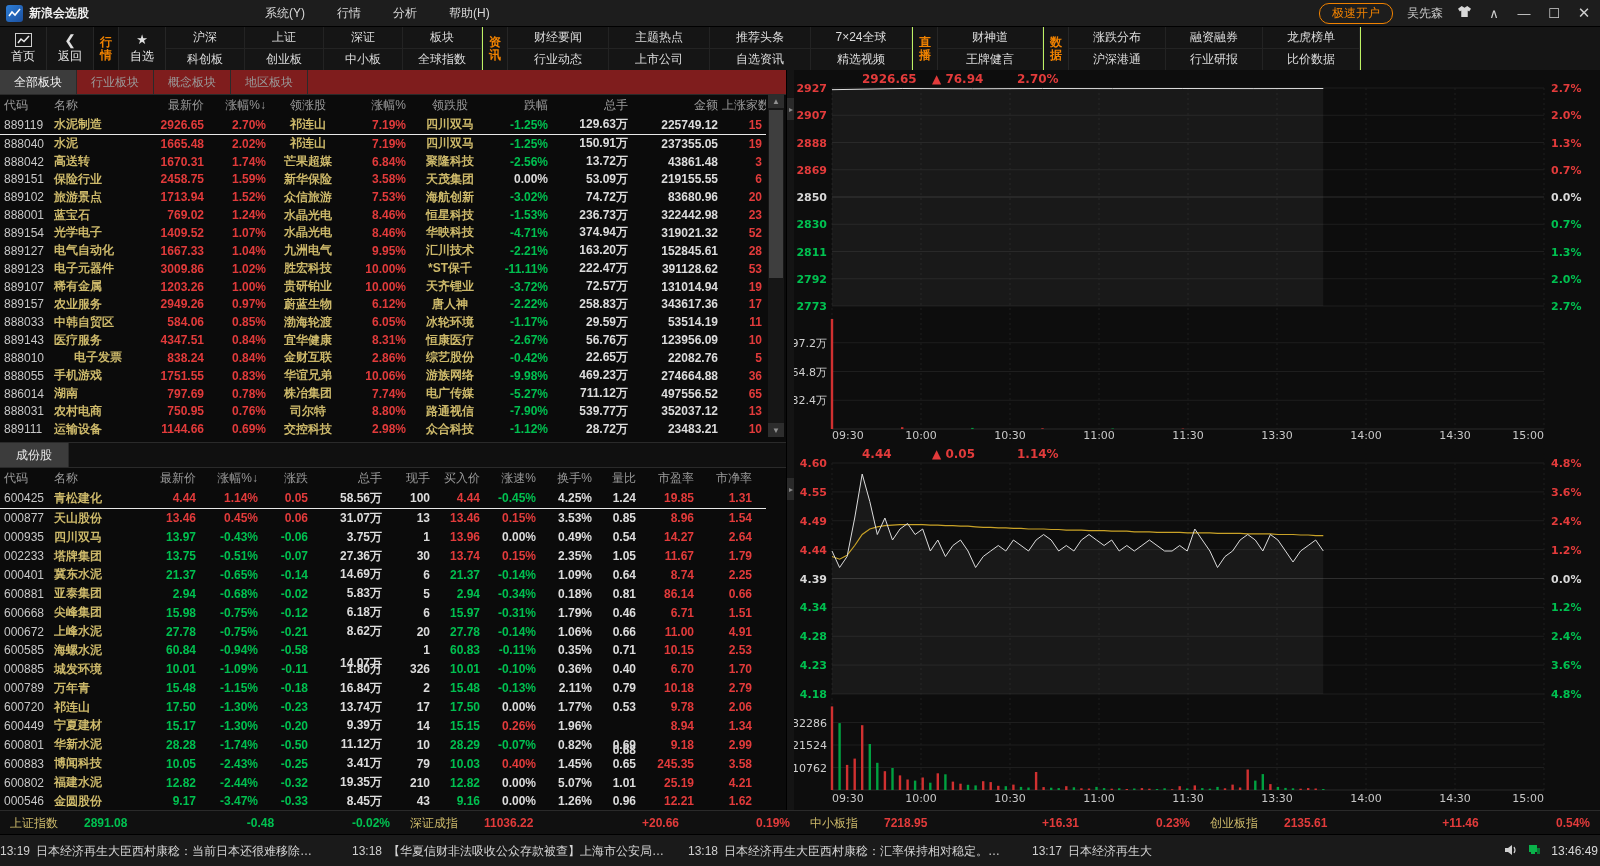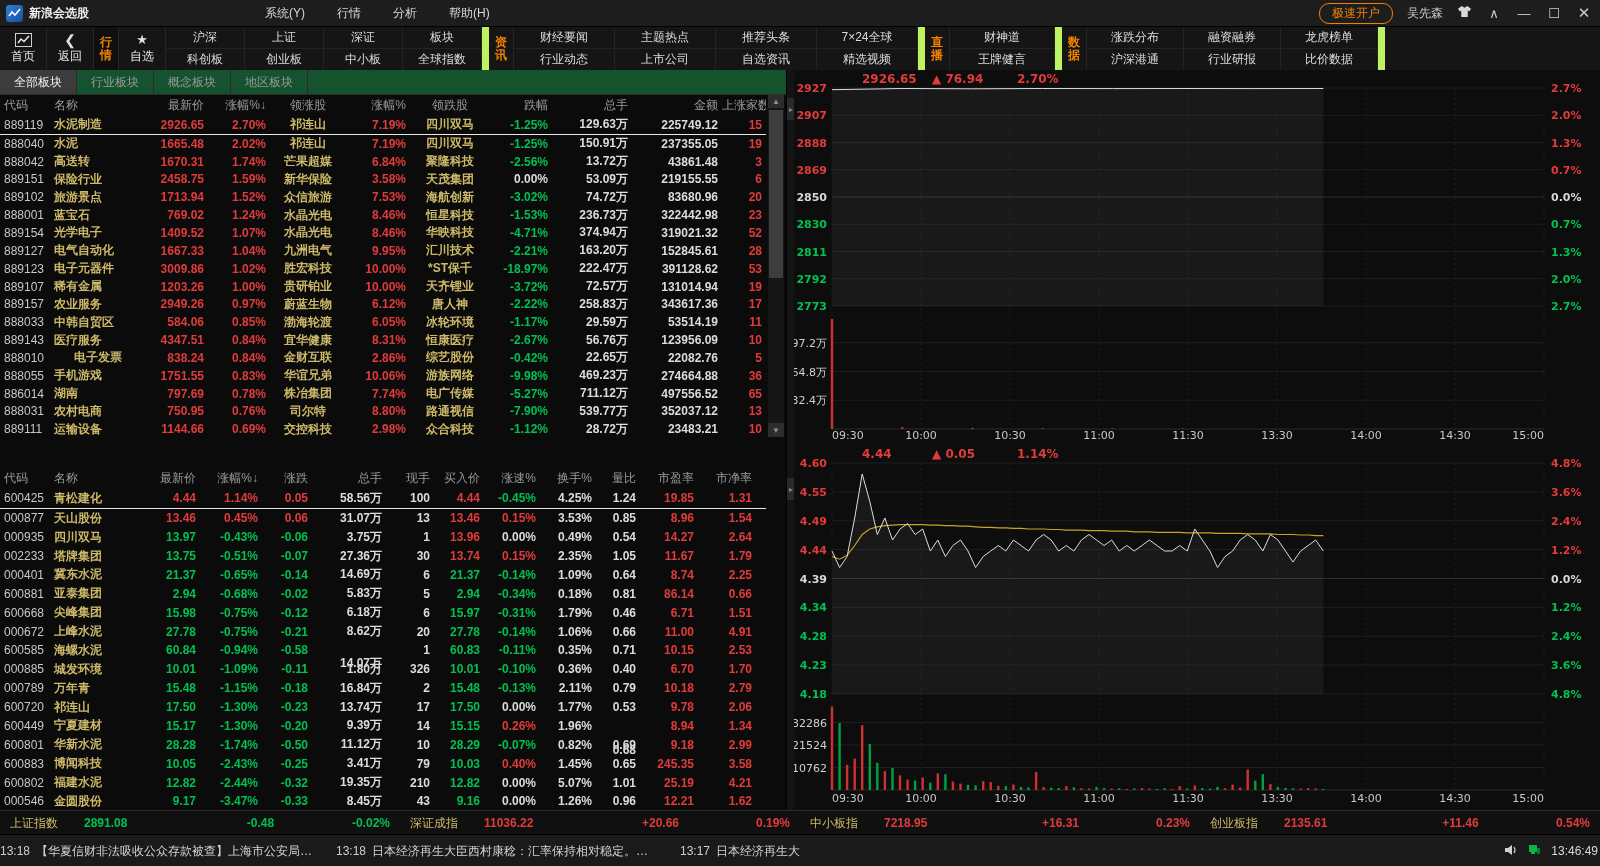--- a/index.html
+++ b/index.html
@@ -18,27 +18,27 @@
   #username{color:#cccccc;}
   .winbtn{color:#cfcfcf;font-size:13px;width:16px;text-align:center;}
   
   #toolbar{position:absolute;left:0;top:27px;width:1600px;height:43px;background:#151515;
            border-bottom:1px solid #2a2a2a;display:flex;align-items:stretch;}
   .tb-big{width:46px;display:flex;flex-direction:column;align-items:center;justify-content:center;
           gap:1px;border-right:1px solid #262626;color:#e6e6e6;}
   .tb-big .ic{height:15px;display:flex;align-items:center;justify-content:center;font-size:13px;color:#e0e0e0;}
   .tb-vert{width:24px;display:flex;flex-direction:column;align-items:center;justify-content:center;
            color:#f08200;border-right:1px solid #262626;line-height:13px;font-weight:bold;}
-  .tb-grid{display:grid;grid-template-rows:1fr 1fr;grid-auto-flow:column;border-right:7px solid #bef264;}
+  .tb-grid{display:grid;grid-template-rows:1fr 1fr;grid-auto-flow:column;border-right:1px solid #bef264;}
   .tb-cell{display:flex;align-items:center;justify-content:center;padding:0 6px;
            border-right:1px solid #232323;border-bottom:1px solid #232323;color:#dcdcdc;white-space:nowrap;}
   .tb-cell:nth-child(2n){border-bottom:none;}
   
   #left-panel{position:absolute;left:0;top:70px;width:786px;height:740px;background:#0b0b0b;}
-  #board-tabs{position:absolute;left:0;top:0;height:24px;display:flex;border-bottom:1px solid #2a2a2a;width:786px;background:#14532d;}
+  #board-tabs{position:absolute;left:0;top:0;height:24px;display:flex;border-bottom:1px solid #2a2a2a;width:786px;background:#7f1d1d;}
   .btab{padding:0 14px;display:flex;align-items:center;color:#9a9a9a;border-right:1px solid #2a2a2a;}
   .btab.active{background:#3c3c3c;color:#f5f5f5;}
   .thead{color:#9a9a9a;}
   .trow{display:flex;align-items:center;white-space:nowrap;}
   .trow span{display:inline-block;overflow:hidden;font-weight:600;}
   .thead span{font-weight:400;}
   .al{text-align:left;padding-left:4px;box-sizing:border-box;}
   .ar{text-align:right;padding-right:4px;box-sizing:border-box;}
   .ac{text-align:center;box-sizing:border-box;}
   .c-r{color:#e23b3b;} .c-g{color:#00c050;} .c-w{color:#dcdcdc;}
@@ -308,21 +308,21 @@
           <span class="ar c-r" style="width: 44px;">28</span>
         </div>
         <div class="trow">
           <span class="al c-code" style="width: 50px;">889123</span>
           <span class="al c-name" style="width: 92px;">电子元器件</span>
           <span class="ar c-r" style="width: 66px;">3009.86</span>
           <span class="ar c-r" style="width: 62px;">1.02%</span>
           <span class="ac c-name" style="width: 76px;">胜宏科技</span>
           <span class="ar c-r" style="width: 64px;">10.00%</span>
           <span class="ac c-name" style="width: 80px;">*ST保千</span>
-          <span class="ar c-g" style="width: 62px;">-18.97%</span>
+          <span class="ar c-g" style="width: 62px;">-11.11%</span>
           <span class="ar c-w" style="width: 80px;">222.47万</span>
           <span class="ar c-w" style="width: 90px;">391128.62</span>
           <span class="ar c-r" style="width: 44px;">53</span>
         </div>
         <div class="trow">
           <span class="al c-code" style="width: 50px;">889107</span>
           <span class="al c-name" style="width: 92px;">稀有金属</span>
           <span class="ar c-r" style="width: 66px;">1203.26</span>
           <span class="ar c-r" style="width: 62px;">1.00%</span>
           <span class="ac c-name" style="width: 76px;">贵研铂业</span>
@@ -435,20 +435,23 @@
           <span class="ar c-g" style="width: 62px;">-1.12%</span>
           <span class="ar c-w" style="width: 80px;">28.72万</span>
           <span class="ar c-w" style="width: 90px;">23483.21</span>
           <span class="ar c-r" style="width: 44px;">10</span>
         </div>
       </div>
     <div id="vscroll">
       <div class="sb-arrow" style="top:0;">▲</div>
       <div id="sb-thumb"></div>
       <div class="sb-arrow" style="bottom:0;">▼</div>
+    </div>
+    <div id="subtab-row">
+      <div id="subtab">成份股</div>
     </div>
     <div id="t2-head" class="trow thead">
         <span class="al" style="width: 50px;">代码</span>
         <span class="al" style="width: 90px;">名称</span>
         <span class="ar" style="width: 60px;">最新价</span>
         <span class="ar" style="width: 62px;">涨幅%↓</span>
         <span class="ar" style="width: 50px;">涨跌</span>
         <span class="ar" style="width: 74px;">总手</span>
         <span class="ar" style="width: 48px;">现手</span>
         <span class="ar" style="width: 50px;">买入价</span>
@@ -940,20 +943,21 @@
       <div class="idx-group">
         <span class="idx-label">创业板指</span>
         <b class="idx-val c-r">2135.61</b>
         <b class="idx-chg c-r">+11.46</b>
         <b class="idx-pct c-r">0.54%</b>
       </div>
     </div>
 
   <div id="ticker">
     <div id="tick-items" style="display:flex;align-items:center;">
+        <div class="tick-item" style="width: 352px;"><span class="tick-time">13:19</span><span>日本经济再生大臣西村康稔：当前日本还很难移除…</span></div>
         <div class="tick-item" style="width: 336px;"><span class="tick-time">13:18</span><span>【华夏信财非法吸收公众存款被查】上海市公安局…</span></div>
         <div class="tick-item" style="width: 344px;"><span class="tick-time">13:18</span><span>日本经济再生大臣西村康稔：汇率保持相对稳定。…</span></div>
         <div class="tick-item" style="width: 150px;"><span class="tick-time">13:17</span><span>日本经济再生大</span></div>
       </div>
     <div id="tick-status">
       <span>
         <svg width="14" height="12" viewBox="0 0 14 12">
             <polygon points="1,4 4,4 8,1 8,11 4,8 1,8" fill="#cfcfcf"></polygon>
             <path d="M10 3 Q12 6 10 9" stroke="#cfcfcf" fill="none" stroke-width="1.2"></path>
           </svg>

